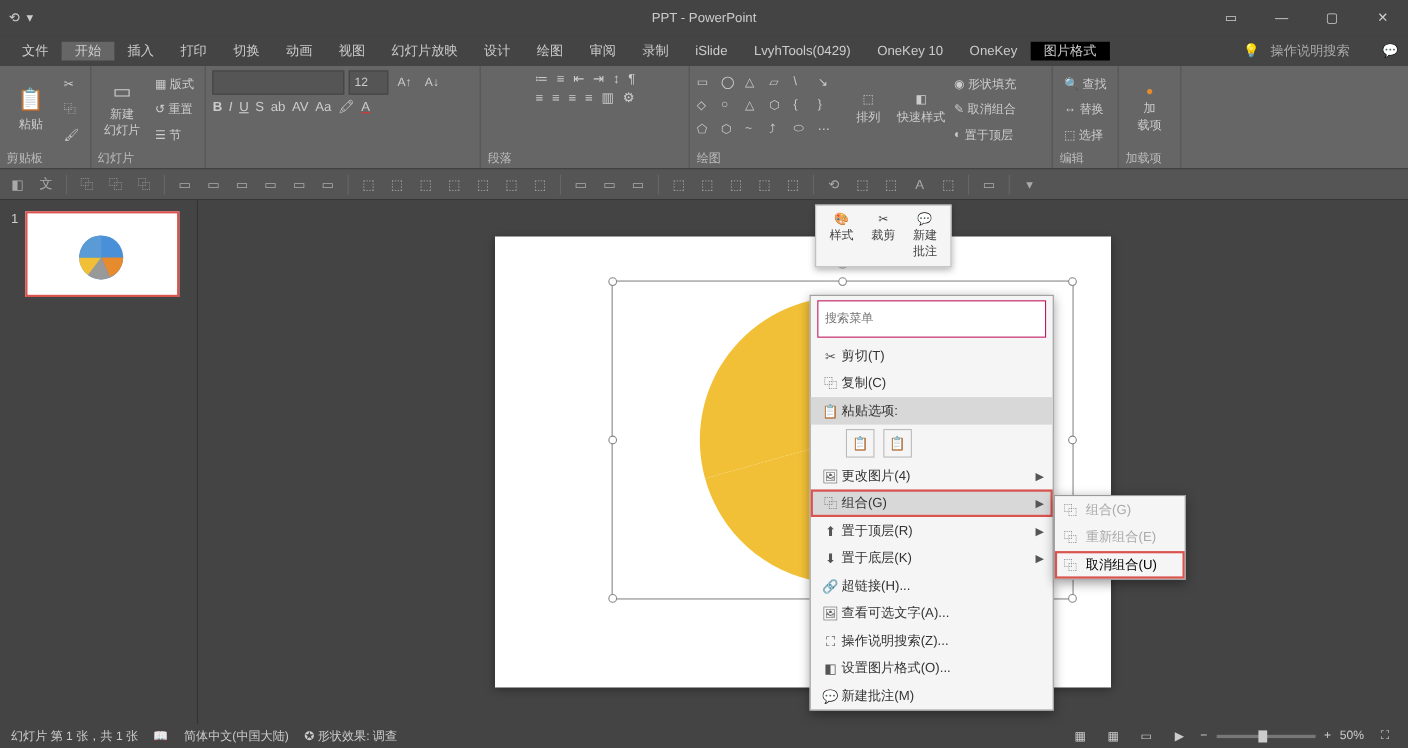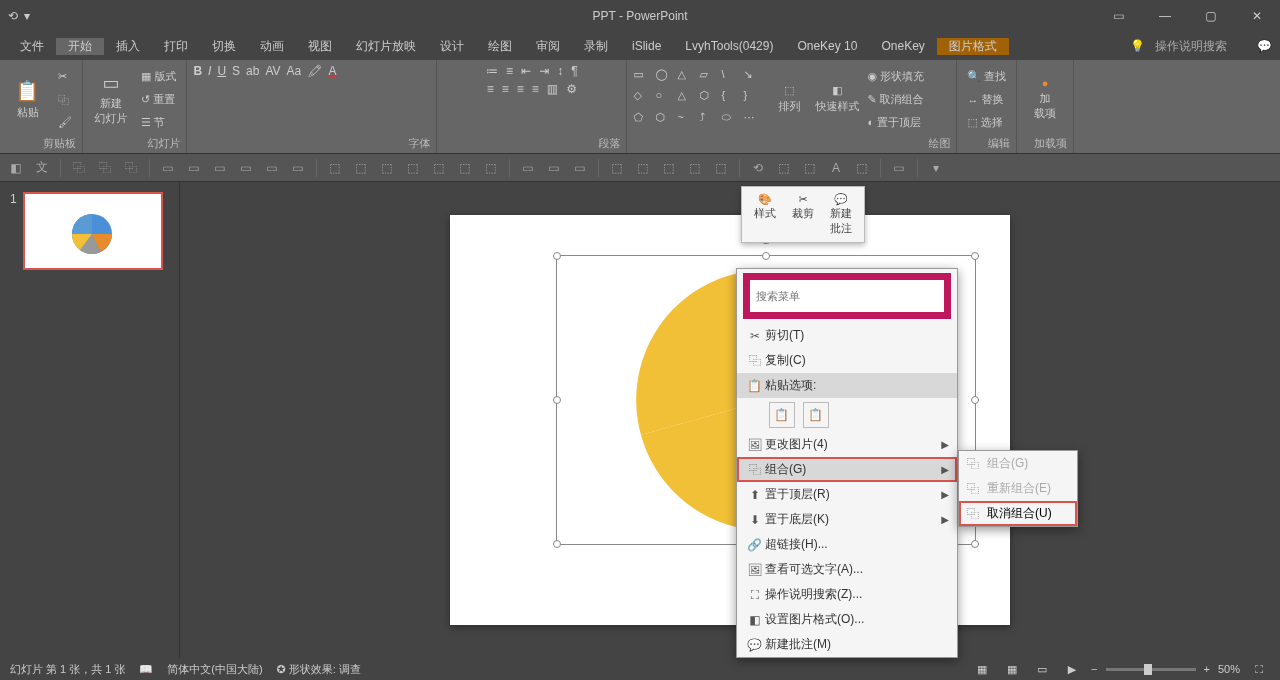--- a/index.html
+++ b/index.html
@@ -12,21 +12,21 @@
 .win-btn { width: 46px; height: 32px; display: flex; align-items: center; justify-content: center; color: #ccc; cursor: pointer; }
 
 .menubar { height: 28px; background: #444; display: flex; align-items: center; padding: 0 8px; }
 .menu-item { padding: 0 12px; color: #ccc; display: flex; align-items: center; cursor: pointer; font-size: 12px; }
 .menu-item.active { background: #666; }
 .menubar-right { margin-left: auto; display: flex; align-items: center; gap: 10px; color: #aaa; }
 
 .ribbon { height: 94px; background: #666; display: flex; border-bottom: 1px solid #333; }
 .ribbon-group { display: flex; flex-direction: column; border-right: 1px solid #555; padding: 4px 6px 2px; }
 .ribbon-group-body { flex: 1; display: flex; align-items: center; gap: 4px; }
-.ribbon-group-label { text-align: right; color: #bbb; font-size: 11px; padding-top: 2px; }
+.ribbon-group-label { text-align: left; color: #bbb; font-size: 11px; padding-top: 2px; }
 .rb-btn-lg { display: flex; flex-direction: column; align-items: center; justify-content: center; width: 44px; height: 70px; color: #ccc; font-size: 11px; gap: 2px; cursor: pointer; }
 .rb-btn-sm { display: flex; align-items: center; gap: 3px; color: #ccc; font-size: 11px; padding: 2px 4px; cursor: pointer; height: 22px; }
 .rb-stack { display: flex; flex-direction: column; gap: 1px; }
 .combo { background: #555; border: 1px solid #444; height: 22px; color: #ccc; padding: 0 4px; display: flex; align-items: center; font-size: 11px; }
 
 .toolbar2 { height: 28px; background: #555; display: flex; align-items: center; padding: 0 6px; gap: 6px; border-bottom: 1px solid #333; }
 .tb2-btn { width: 20px; height: 20px; color: #aaa; display: flex; align-items: center; justify-content: center; cursor: pointer; font-size: 12px; }
 .tb2-sep { width: 1px; height: 18px; background: #666; margin: 0 2px; }
 
 .workspace { display: flex; height: 476px; background: #444; }
@@ -41,21 +41,21 @@
 .selection-box { position: absolute; left: 106px; top: 40px; width: 420px; height: 290px; border: 1px solid #888; }
 .sel-handle { position: absolute; width: 8px; height: 8px; background: #fff; border: 1px solid #888; border-radius: 50%; }
 .sel-rot { position: absolute; left: 50%; top: -26px; transform: translateX(-50%); width: 14px; height: 14px; border: 1px solid #888; border-radius: 50%; background: #fff; }
 .pie-chart { position: absolute; left: 50%; top: 50%; transform: translate(-50%, -50%); }
 
 .mini-toolbar { position: absolute; left: 741px; top: 186px; background: #f5f5f5; border: 1px solid #bbb; box-shadow: 0 2px 6px rgba(0,0,0,0.3); display: flex; padding: 4px 6px; gap: 4px; z-index: 10; }
 .mini-btn { display: flex; flex-direction: column; align-items: center; font-size: 11px; color: #444; padding: 2px 6px; cursor: pointer; }
 
 .context-menu { position: absolute; left: 736px; top: 268px; width: 222px; background: #f5f5f5; border: 1px solid #999; box-shadow: 0 3px 10px rgba(0,0,0,0.4); z-index: 20; }
 .ctx-search { margin: 4px 6px; }
-.ctx-search input { width: 100%; height: 22px; border: 7px solid #be185d; padding: 16px 6px; font-size: 11px; }
+.ctx-search input { width: 100%; height: 22px; border: 1px solid #be185d; padding: 16px 6px; font-size: 11px; }
 .ctx-item { display: flex; align-items: center; height: 25px; padding: 0 8px; font-size: 12px; color: #333; cursor: pointer; position: relative; }
 .ctx-item .ico { width: 20px; display: flex; justify-content: center; color: #555; }
 .ctx-item .lbl { flex: 1; }
 .ctx-item .arrow { color: #555; font-size: 10px; }
 .ctx-item.hover { background: #d8d8d8; }
 .ctx-item.highlighted { outline: 2px solid #d9534f; outline-offset: -2px; background: #d8d8d8; }
 .ctx-paste-opts { display: flex; gap: 8px; padding: 4px 8px 4px 32px; }
 .ctx-paste-opts .p-opt { width: 26px; height: 26px; border: 1px solid #bbb; display: flex; align-items: center; justify-content: center; cursor: pointer; }
 
 .submenu { position: absolute; left: 958px; top: 450px; width: 120px; background: #f5f5f5; border: 1px solid #999; box-shadow: 0 3px 10px rgba(0,0,0,0.4); z-index: 30; }
@@ -99,21 +99,21 @@
   <div class="menu-item">视图</div>
   <div class="menu-item">幻灯片放映</div>
   <div class="menu-item">设计</div>
   <div class="menu-item">绘图</div>
   <div class="menu-item">审阅</div>
   <div class="menu-item">录制</div>
   <div class="menu-item">iSlide</div>
   <div class="menu-item">LvyhTools(0429)</div>
   <div class="menu-item">OneKey 10</div>
   <div class="menu-item">OneKey</div>
-  <div class="menu-item" style="background:#a16207;">图片格式</div>
+  <div class="menu-item" style="background:#000000;">图片格式</div>
   <div class="menubar-right">
     <span>💡</span>
     <span>操作说明搜索</span>
     <span style="margin-left:20px;">💬</span>
   </div>
 </div>
 
 <div class="ribbon">
   <div class="ribbon-group">
     <div class="ribbon-group-body">
@@ -156,33 +156,38 @@
             <span>☰</span>
             <span>节</span>
           </div>
       </div>
     </div>
     <div class="ribbon-group-label">幻灯片</div>
   </div>
 
   <div class="ribbon-group" style="min-width:250px;">
     <div class="ribbon-group-body" style="flex-direction:column;align-items:flex-start;gap:4px;">
+      <div style="display:flex;gap:4px;">
+        <div class="combo" style="width:120px;"></div>
+        <div class="combo" style="width:36px;">12</div>
+        <span class="rb-btn-sm">A↑</span>
+        <span class="rb-btn-sm">A↓</span>
+      </div>
       <div style="display:flex;gap:6px;color:#ccc;">
         <b>B</b>
         <i>I</i>
         <u>U</u>
         <span>S</span>
         <span>ab</span>
         <span>AV</span>
         <span>Aa</span>
         <span>🖍</span>
         <span><u style="text-decoration-color:#d33;">A</u></span>
       </div>
     </div>
-    <div class="ribbon-group-label">字体</div>
   </div>
 
   <div class="ribbon-group" style="min-width:190px;">
     <div class="ribbon-group-body" style="flex-direction:column;gap:4px;color:#ccc;">
       <div style="display:flex;gap:8px;">
         <span>≔</span>
         <span>≡</span>
         <span>⇤</span>
         <span>⇥</span>
         <span>↕</span>

